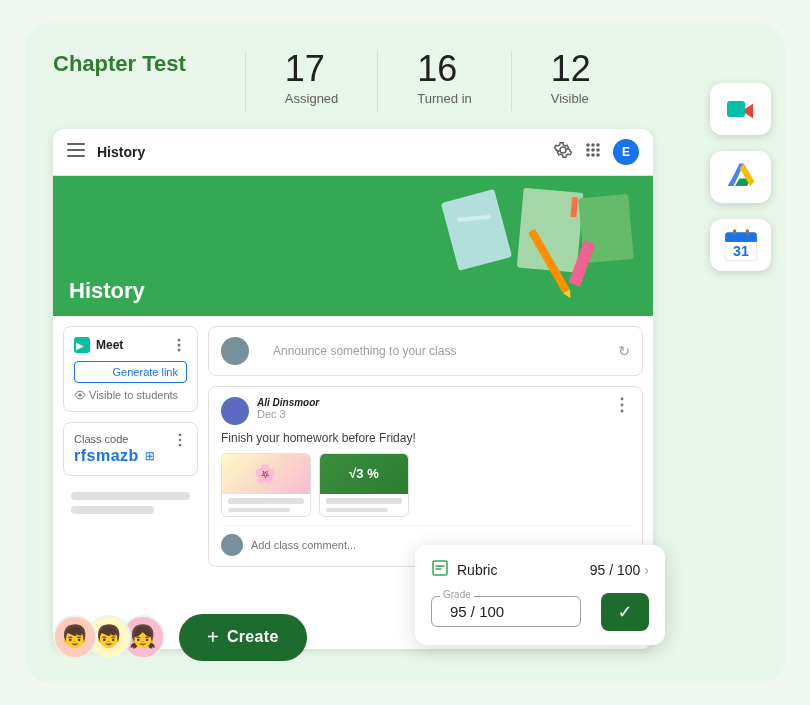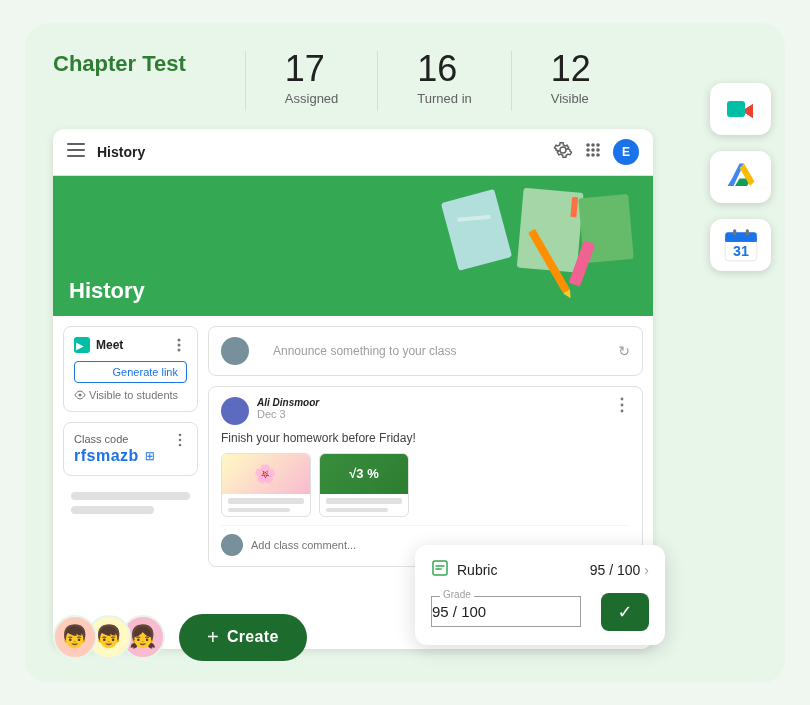--- a/index.html
+++ b/index.html
@@ -497,22 +497,22 @@
     .rubric-score {
       font-size: 14px;
       color: #212121;
     }
     .chevron-right {
       color: #9e9e9e;
       font-size: 14px;
     }
     .grade-field-wrap {
       border: 1px solid #9e9e9e;
-      border-radius: 0;
-      padding: 2px 0 6px;
+      border-radius: 6px;
+      padding: 2px 18px 6px;
       position: relative;
       display: flex;
       align-items: flex-start;
       justify-content: space-between;
     }
     .grade-field-label {
       position: absolute;
       top: -8px;
       left: 8px;
       background: #fff;

